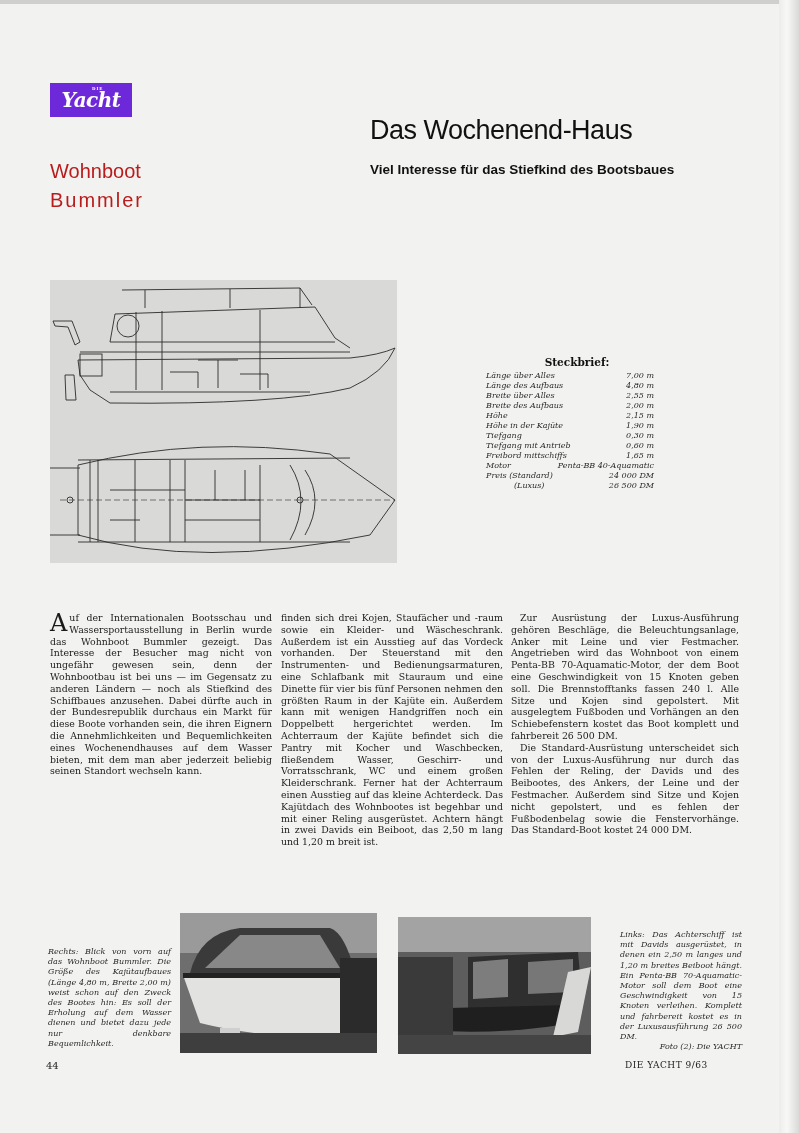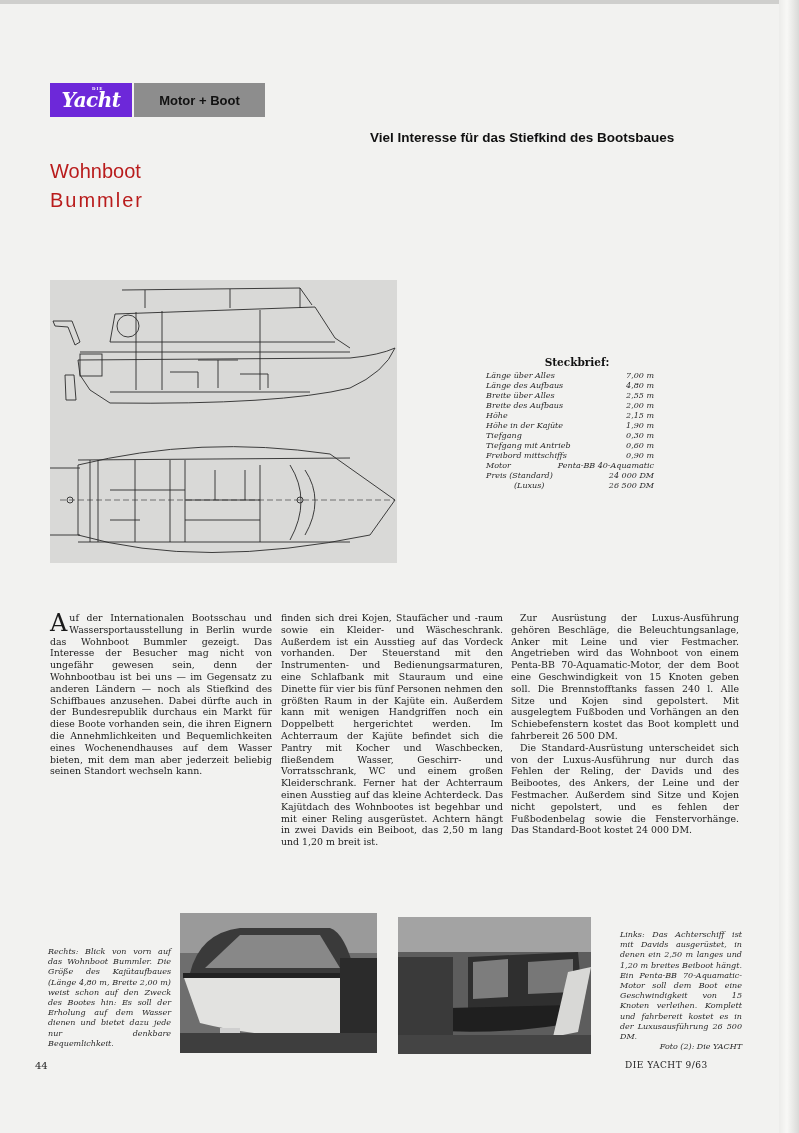--- a/index.html
+++ b/index.html
@@ -68,49 +68,49 @@
   .caption { position:absolute; font-size:8px; line-height:10.2px; font-style:italic; color:#2a2a2a; text-align:justify; }
   .cap-left { left:48px; top:947px; width:123px; }
   .cap-right { left:620px; top:930px; width:122px; }
   .photo-credit { text-align:right; }
   .photo { position:absolute; background:#555; overflow:hidden; }
   .photo1 { left:180px; top:913px; width:197px; height:140px; }
   .photo2 { left:398px; top:917px; width:193px; height:137px; }
   .photo svg { width:100%; height:100%; display:block; }
 
   .folio { position:absolute; top:1060px; font-size:10px; color:#222; }
-  .folio-left { left:35px; }
+  .folio-left { left:46px; }
   .folio-right { left:625px; letter-spacing:0.5px; font-size:9px;}
   .watermark {
     position:absolute; right:6px; top:1106px; font-family:"DejaVu Sans", sans-serif;
     font-size:11.5px; font-weight:bold; color:#fff;
     text-shadow:-1px -1px 0 #444,1px -1px 0 #444,-1px 1px 0 #444,1px 1px 0 #444;
     margin-top:35px;
   }
 </style>
 </head>
 <body>
 
 <div class="page-edge-top"></div>
 <div class="page-edge"></div>
 
 <div class="masthead">
   <div class="mast-logo">
     <span class="die">DIE</span>
     <span>Yacht</span>
   </div>
-  <div class="mast-section">Motor + Boot</div>
 </div>
 
 <div class="kicker">
   <div>Wohnboot</div>
   <div class="l2">Bummler</div>
 </div>
 
 <div class="headline">
+  <div class="h1">Das Wochenend-Haus</div>
   <div class="sub">Viel Interesse für das Stiefkind des Bootsbaues</div>
 </div>
 
 <div class="drawing">
   <svg viewBox="0 0 347 283" fill="none" stroke="#2a2a2a" stroke-width="0.9">
 
     <g>
       <path d="M28 80 L300 78 Q330 75 345 68 Q335 92 300 108 Q230 125 60 123 L40 110 L30 95 Z"></path>
       <path d="M30 72 L300 72"></path>
       <path d="M60 62 L65 34 L265 27 L285 58 L300 68"></path>
@@ -177,21 +177,21 @@
       <div class="spec-row">
         <span class="k">Tiefgang</span>
         <span class="v">0,30 m</span>
       </div>
       <div class="spec-row">
         <span class="k">Tiefgang mit Antrieb</span>
         <span class="v">0,60 m</span>
       </div>
       <div class="spec-row">
         <span class="k">Freibord mittschiffs</span>
-        <span class="v">0,90 m</span>
+        <span class="v">1,65 m</span>
       </div>
       <div class="spec-row">
         <span class="k">Motor</span>
         <span class="v">Penta-BB 40-Aquamatic</span>
       </div>
       <div class="spec-row">
         <span class="k">Preis (Standard)</span>
         <span class="v">24 000 DM</span>
       </div>
       <div class="spec-row indent">

